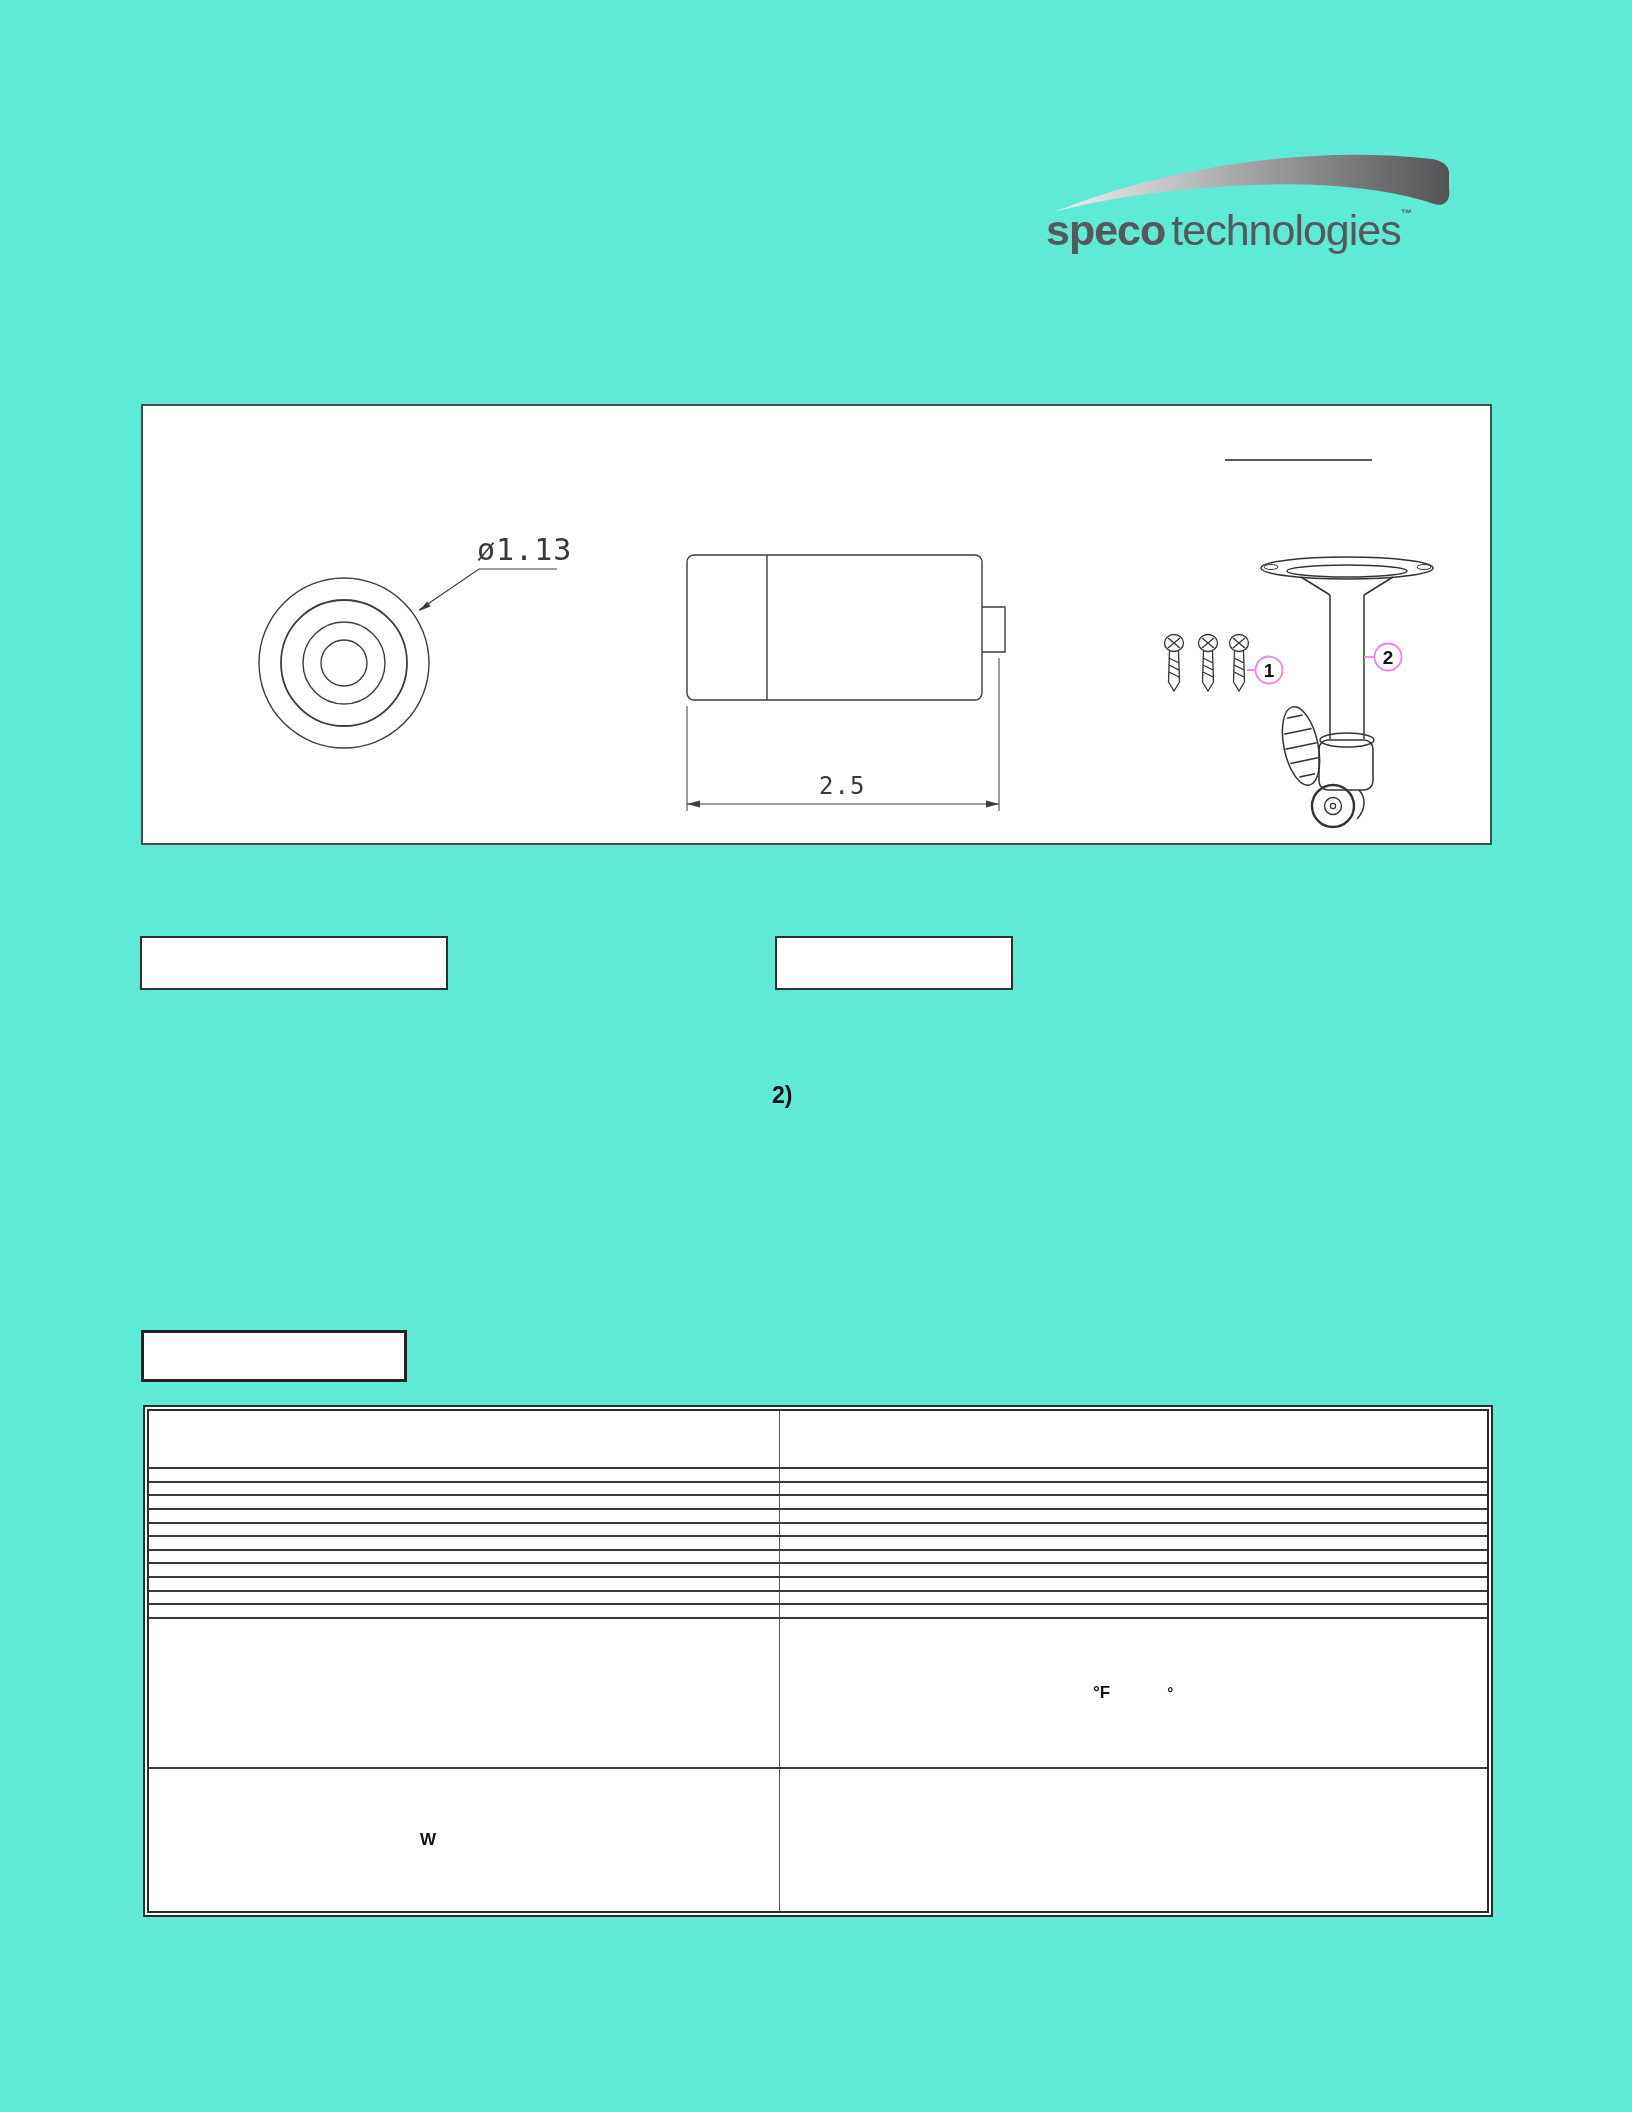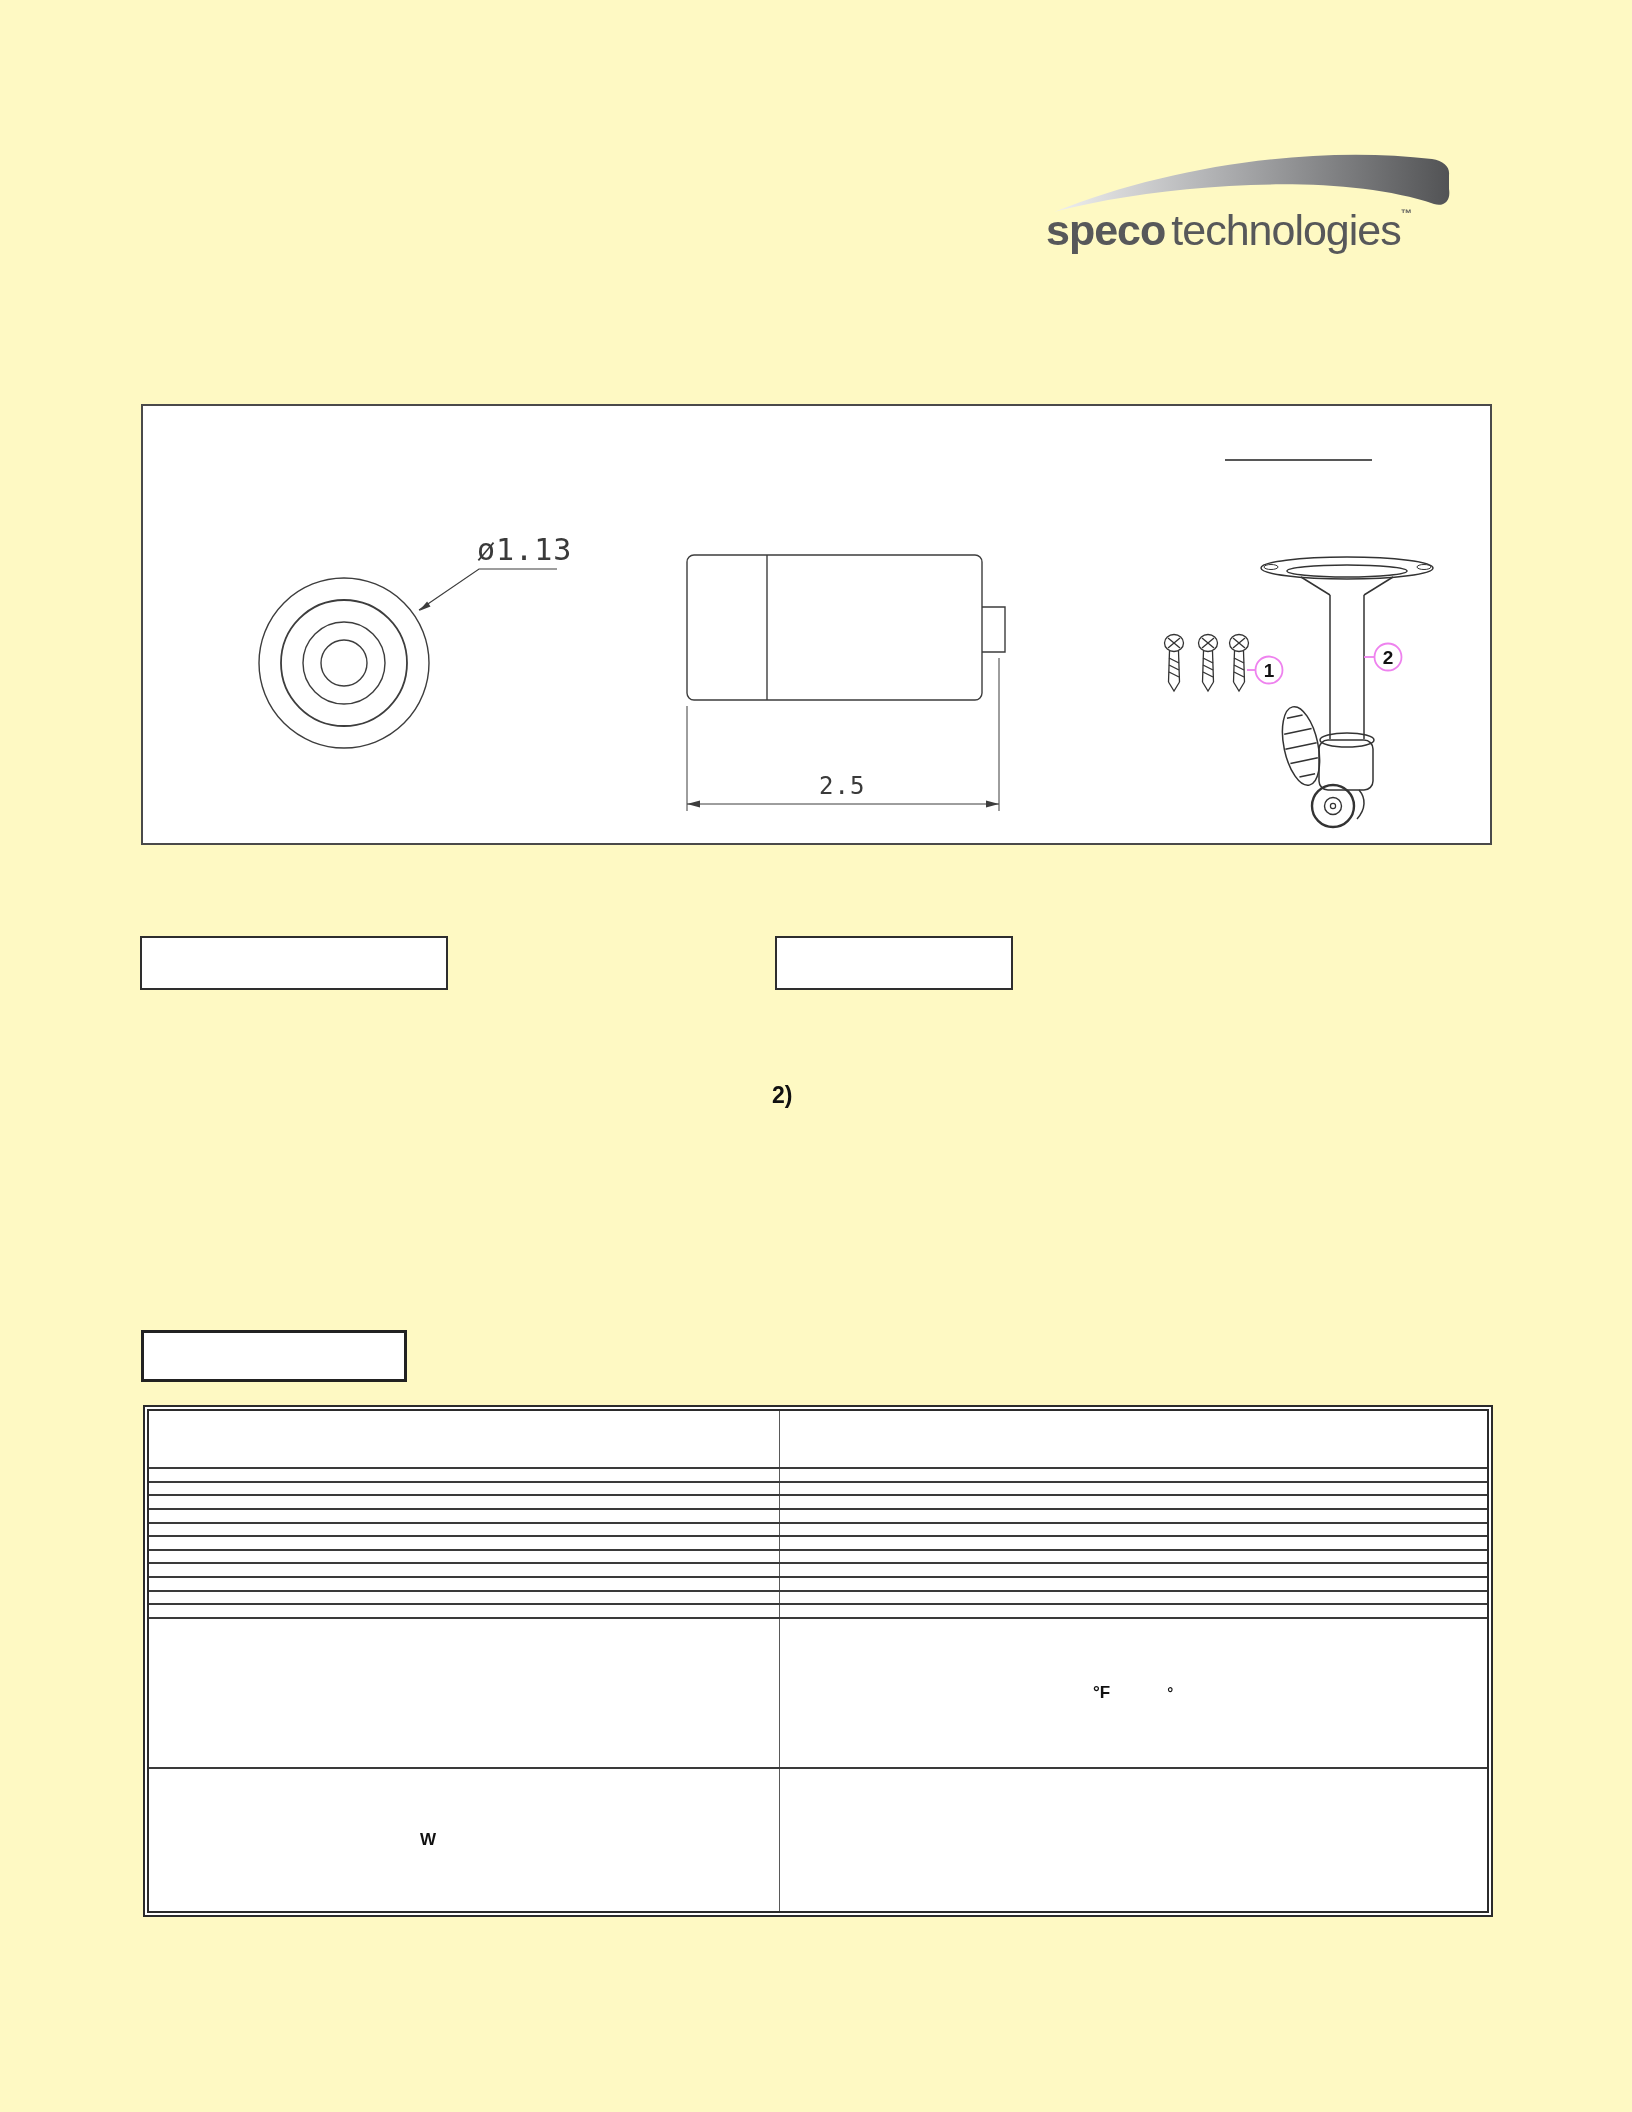--- a/index.html
+++ b/index.html
@@ -1,18 +1,18 @@
 <!DOCTYPE html>
 <html><head>
 <meta charset="utf-8">
 <style>
   html,body{margin:0;padding:0;background:#e6e6e6;}
   .page{
     position:relative;width:1632px;height:2112px;margin:0 auto;
-    background:#fef9c3;overflow:hidden;
+    background:#5eead4;overflow:hidden;
     font-family:"Liberation Sans",sans-serif;color:#222;
   }
   
   .logo{position:absolute;left:1046px;top:148px;width:420px;height:112px;}
   .logo-swoosh{position:absolute;left:2px;top:0;}
   .logo-text{
     position:absolute;left:0px;top:58px;white-space:nowrap;
     font-size:43px;letter-spacing:-1px;color:#57585a;
   }
   .logo-text .bold{font-weight:700;}

